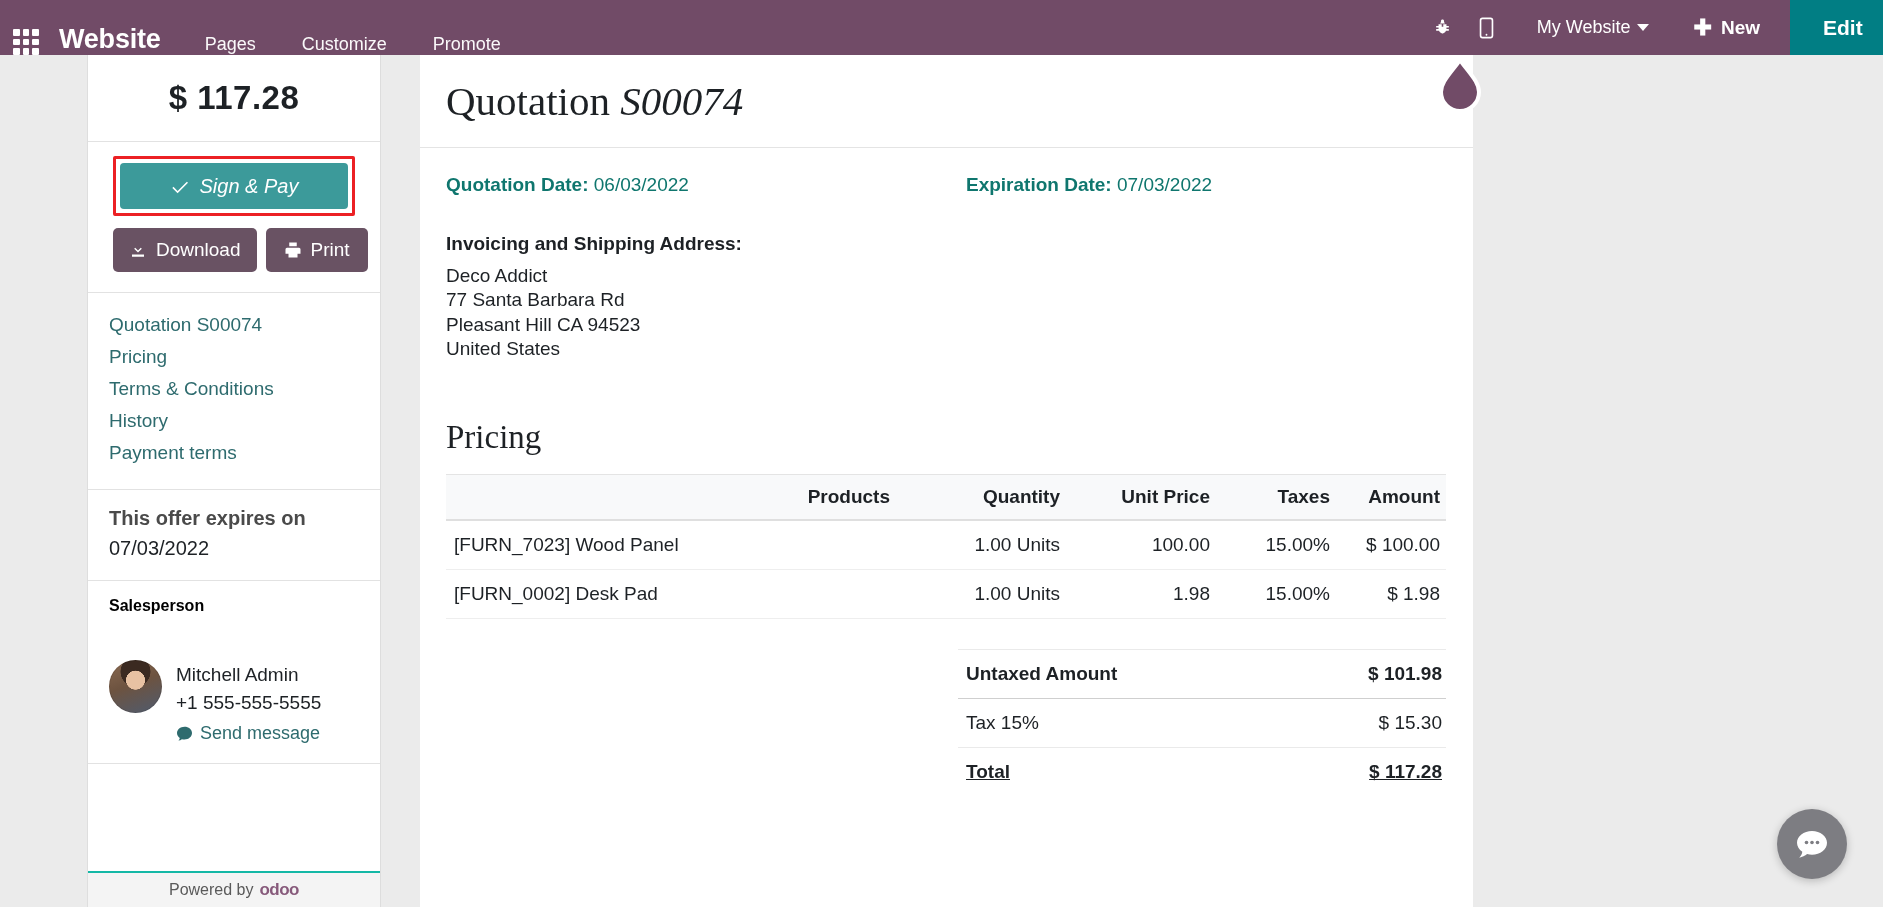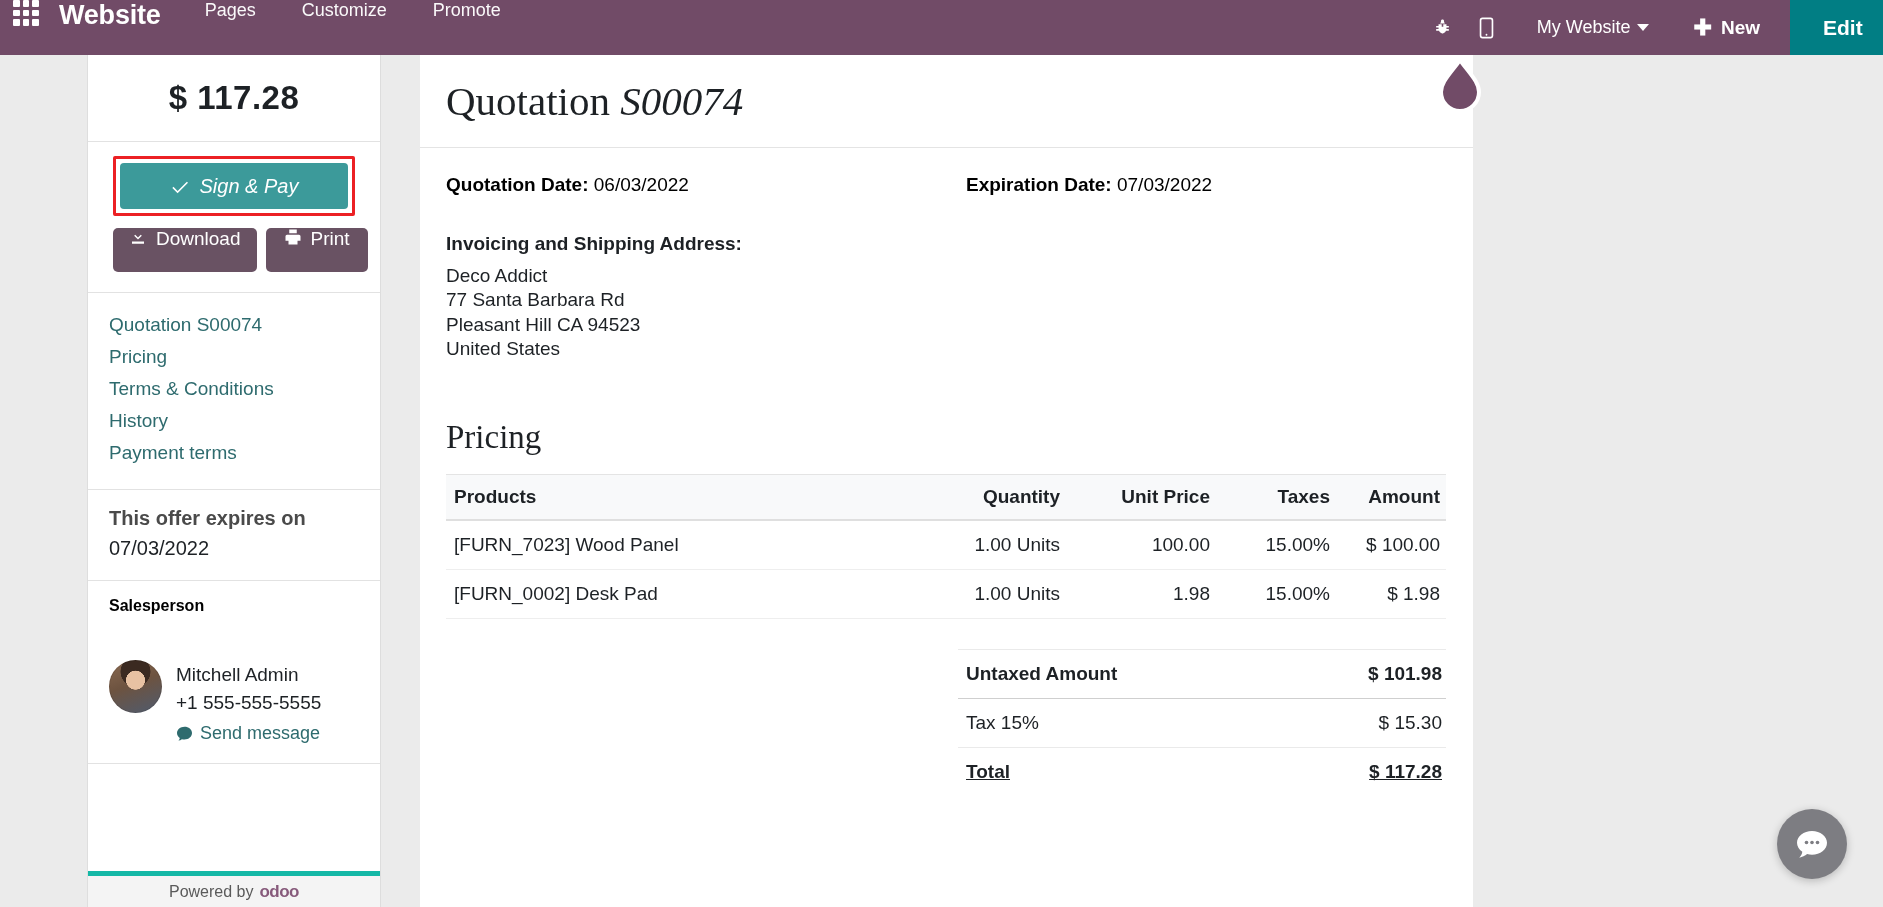--- a/index.html
+++ b/index.html
@@ -13,21 +13,21 @@
   }
 
   
   .topbar {
     position: absolute;
     top: 0; left: 0;
     width: 1883px;
     height: 55px;
     background: #714B67;
     display: flex;
-    align-items: flex-start;
+    align-items: flex-end;
     color: #ffffff;
   }
   .apps-grid {
     width: 26px; height: 26px;
     margin-left: 13px; margin-right: 12px;
     display: grid;
     grid-template-columns: repeat(3, 1fr);
     grid-template-rows: repeat(3, 1fr);
     gap: 3px;
     cursor: pointer;
@@ -181,21 +181,21 @@
   .row-dl-print { display: flex; gap: 9px; }
   .btn-dark {
     background: #695263;
     color: #ffffff;
     border: none;
     border-radius: 5px;
     height: 44px;
     font-size: 19px;
     font-family: "Liberation Sans", sans-serif;
     display: flex;
-    align-items: flex-start;
+    align-items: center;
     justify-content: center;
     gap: 9px;
     cursor: pointer;
     padding: 0 16px;
   }
   .btn-download { flex: 1 1 auto; }
   .btn-print { flex: 0 0 auto; padding: 0 18px; }
 
   .navlinks {
     padding: 17px 0 19px 0;
@@ -252,21 +252,21 @@
     cursor: pointer;
     text-decoration: none;
   }
 
   .powered {
     position: absolute;
     bottom: 0; left: 0;
     width: 100%;
     height: 36px;
     background: #f4f4f4;
-    border-top: 5px solid #14b8a6;
+    border-top: 2px solid #14b8a6;
     display: flex;
     align-items: center;
     justify-content: center;
     gap: 6px;
     font-size: 16px;
     color: #5a5a5a;
   }
   .odoo-logo {
     color: #875A7B;
     font-weight: bold;
@@ -308,21 +308,21 @@
     margin-top: 22px;
     border-bottom: 1px solid #e4e4e4;
   }
 
   .meta-row {
     display: flex;
     padding: 26px 26px 0 26px;
   }
   .meta-left { width: 520px; }
   .meta-right { flex: 1; }
-  .meta-line { font-size: 19px; color: #000000; }
+  .meta-line { font-size: 19px; color: #0f766e; }
   .meta-line b { font-weight: bold; }
 
   .addr-title {
     font-size: 19px;
     font-weight: bold;
     color: #1d2125;
     padding: 37px 0 0 26px;
   }
   .addr-lines {
     padding: 9px 0 0 26px;
@@ -348,21 +348,21 @@
   }
   table.lines thead th {
     background: #f8f9fa;
     font-weight: bold;
     padding: 11px 6px;
     border-top: 1px solid #e4e4e4;
     border-bottom: 2px solid #dfdfdf;
     text-align: right;
     white-space: nowrap;
   }
-  table.lines thead th.left { text-align: left; padding-left: 8px; }
+  table.lines thead th.left { text-align: right; padding-left: 8px; }
   table.lines tbody td {
     padding: 13px 6px;
     border-bottom: 1px solid #eeeeee;
     text-align: right;
     white-space: nowrap;
   }
   table.lines tbody td.left { text-align: left; padding-left: 8px; }
   th.c-prod { width: 450px; }
   th.c-qty  { width: 170px; }
   th.c-unit { width: 150px; }

